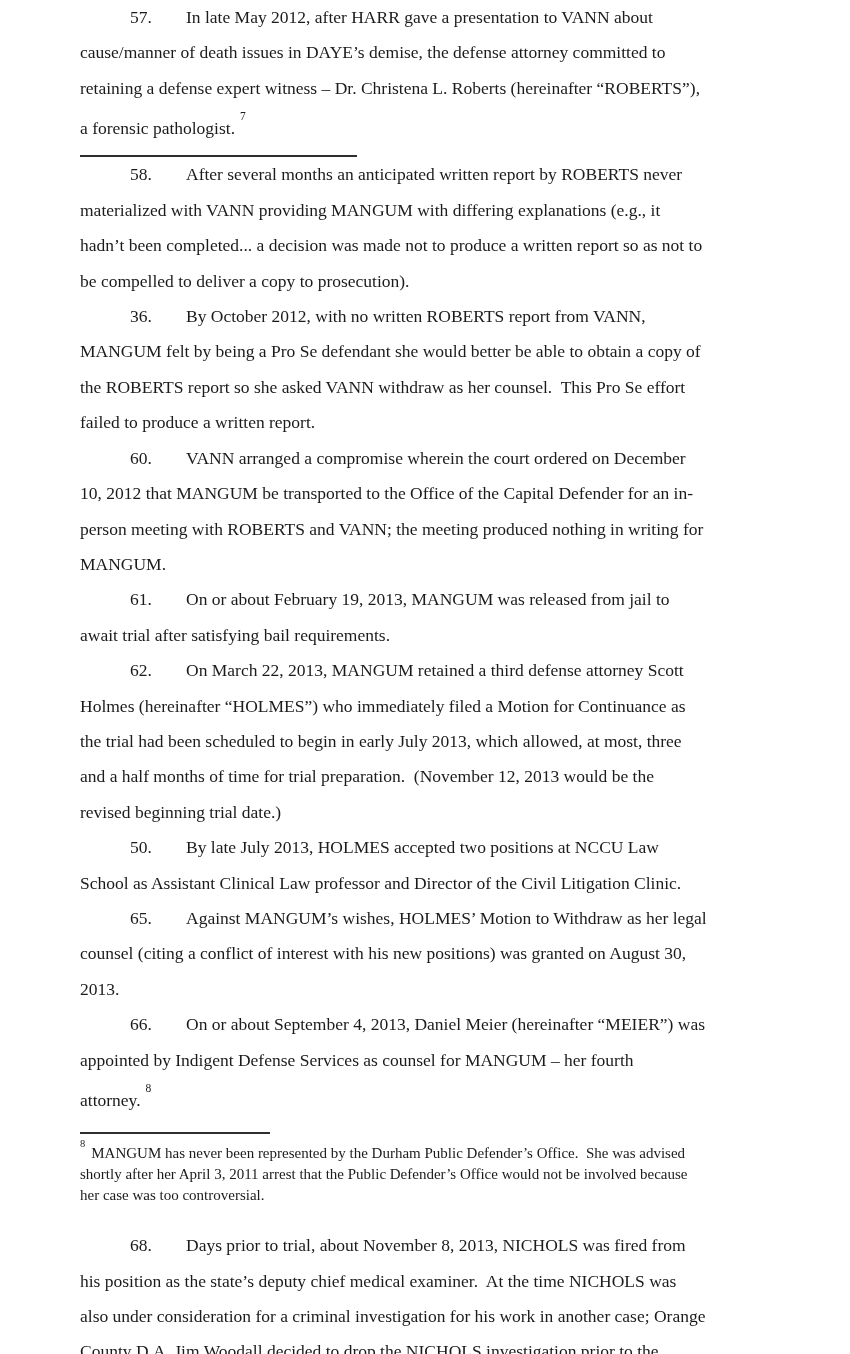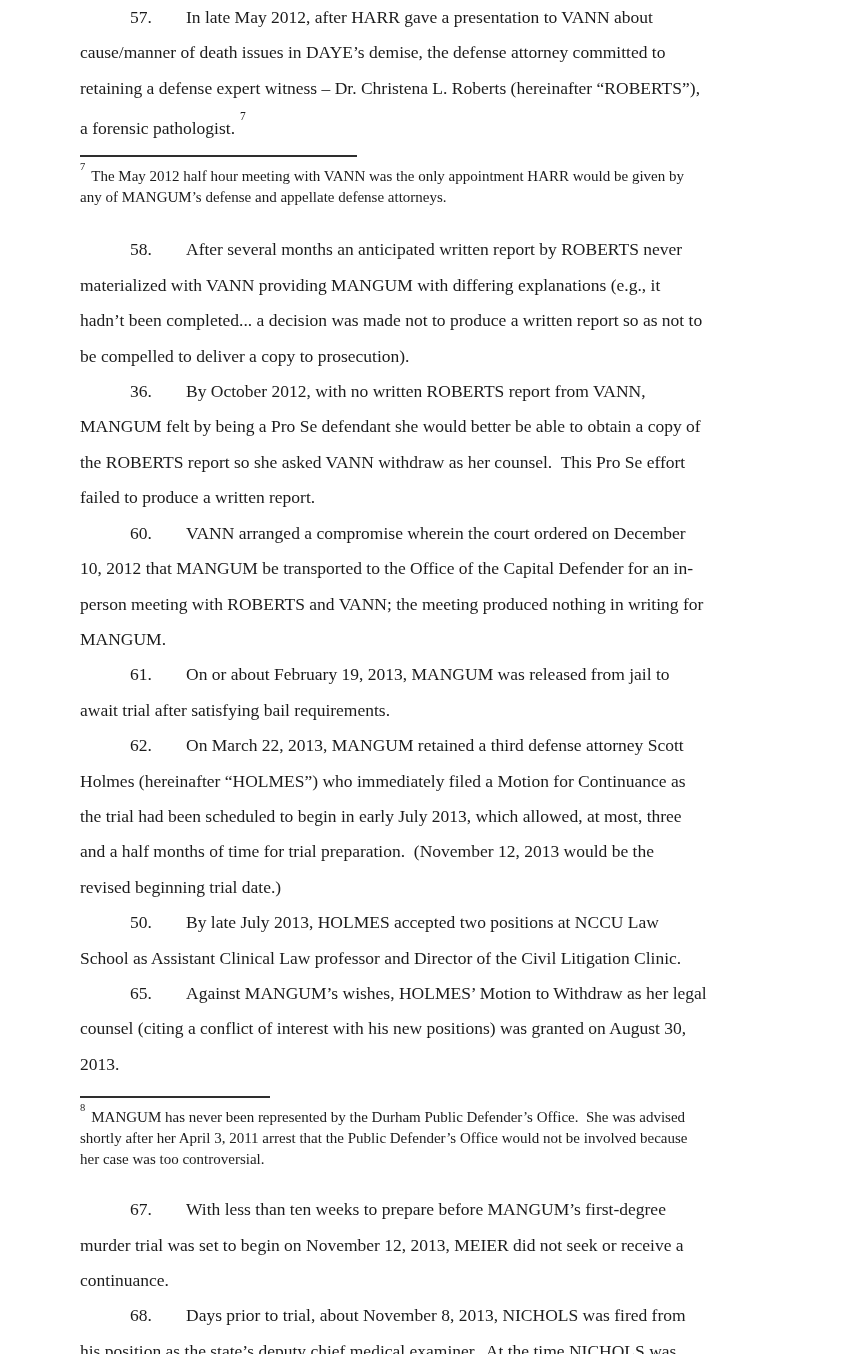--- a/index.html
+++ b/index.html
@@ -43,58 +43,57 @@
   .fn-sep { height: 0; border-top: 2px solid #2e2e2e; width: 277px; }
   .fn-sep--8 { width: 190px; }
   .fn-body { margin-top: 4px; white-space: pre-wrap; }
   .fn-marker {
     font-size: 10.5px;
     position: relative;
     top: -5px;
     margin-right: 6px;
   }
 
-  .section-1 { margin-top: 24px; }
+  .section-1 { }
   .section-2 { margin-top: 22px; }
 
   .exhibit-link {
     color: #4673c8;
     font-style: italic;
     text-decoration: none;
     margin-left: 9px;
     cursor: pointer;
   }
 </style>
 </head>
 <body>
 
 <div class="page">
   <div class="content">
 
     <p class="para"><span class="pnum">57.</span><span>In late May 2012, after HARR gave a presentation to VANN about cause/manner of death issues in DAYE’s demise, the defense attorney committed to retaining a defense expert witness – Dr. Christena L. Roberts (hereinafter “ROBERTS”), a forensic pathologist.</span><sup class="fnref">7</sup></p>
 
     <div class="footnote footnote-7">
       <div class="fn-sep"></div>
-      <div class="fn-body"><sup class="fn-marker">7</sup><span>The May 2012 half hour meeting with VANN was the only appointment HARR would be given by any of MANGUM’s defense and appellate defense attorneys.</span></div>
     </div>
 
     <div class="section-1">
       <p class="para"><span class="pnum">58.</span><span>After several months an anticipated written report by ROBERTS never materialized with VANN providing MANGUM with differing explanations (e.g., it hadn’t been completed... a decision was made not to produce a written report so as not to be compelled to deliver a copy to prosecution).</span></p>
       <p class="para"><span class="pnum">36.</span><span>By October 2012, with no written ROBERTS report from VANN, MANGUM felt by being a Pro Se defendant she would better be able to obtain a copy of the ROBERTS report so she asked VANN withdraw as her counsel.  This Pro Se effort failed to produce a written report.</span></p>
       <p class="para"><span class="pnum">60.</span><span>VANN arranged a compromise wherein the court ordered on December 10, 2012 that MANGUM be transported to the Office of the Capital Defender for an in-person meeting with ROBERTS and VANN; the meeting produced nothing in writing for MANGUM.</span></p>
       <p class="para"><span class="pnum">61.</span><span>On or about February 19, 2013, MANGUM was released from jail to await trial after satisfying bail requirements.</span></p>
       <p class="para"><span class="pnum">62.</span><span>On March 22, 2013, MANGUM retained a third defense attorney Scott Holmes (hereinafter “HOLMES”) who immediately filed a Motion for Continuance as the trial had been scheduled to begin in early July 2013, which allowed, at most, three and a half months of time for trial preparation.  (November 12, 2013 would be the revised beginning trial date.)</span></p>
       <p class="para"><span class="pnum">50.</span><span>By late July 2013, HOLMES accepted two positions at NCCU Law School as Assistant Clinical Law professor and Director of the Civil Litigation Clinic.</span></p>
       <p class="para"><span class="pnum">65.</span><span>Against MANGUM’s wishes, HOLMES’ Motion to Withdraw as her legal counsel (citing a conflict of interest with his new positions) was granted on August 30, 2013.</span></p>
+      <p class="para"><span class="pnum">66.</span><span>On or about September 4, 2013, Daniel Meier (hereinafter “MEIER”) was appointed by Indigent Defense Services as counsel for MANGUM – her fourth attorney.</span><sup class="fnref">8</sup></p>
     </div>
 
     <div class="footnote footnote-8">
       <div class="fn-sep fn-sep--8"></div>
       <div class="fn-body"><sup class="fn-marker">8</sup><span>MANGUM has never been represented by the Durham Public Defender’s Office.  She was advised shortly after her April 3, 2011 arrest that the Public Defender’s Office would not be involved because her case was too controversial.</span></div>
     </div>
 
     <div class="section-2">
-      <p class="para"><span class="pnum">67.</span><span>With less than ten weeks to prepare before MANGUM’s first-degree murder trial was set to begin on November 12, 2013, MEIER did not seek or receive a continuance.</span></p>
       <p class="para"><span class="pnum">68.</span><span>Days prior to trial, about November 8, 2013, NICHOLS was fired from his position as the state’s deputy chief medical examiner.  At the time NICHOLS was also under consideration for a criminal investigation for his work in another case; Orange County D.A. Jim Woodall decided to drop the NICHOLS investigation prior to the beginning of trial.</span><a class="exhibit-link">(Exhibit J)</a></p>
     </div>
 
   </div>
 </div>
 
 </body></html>

